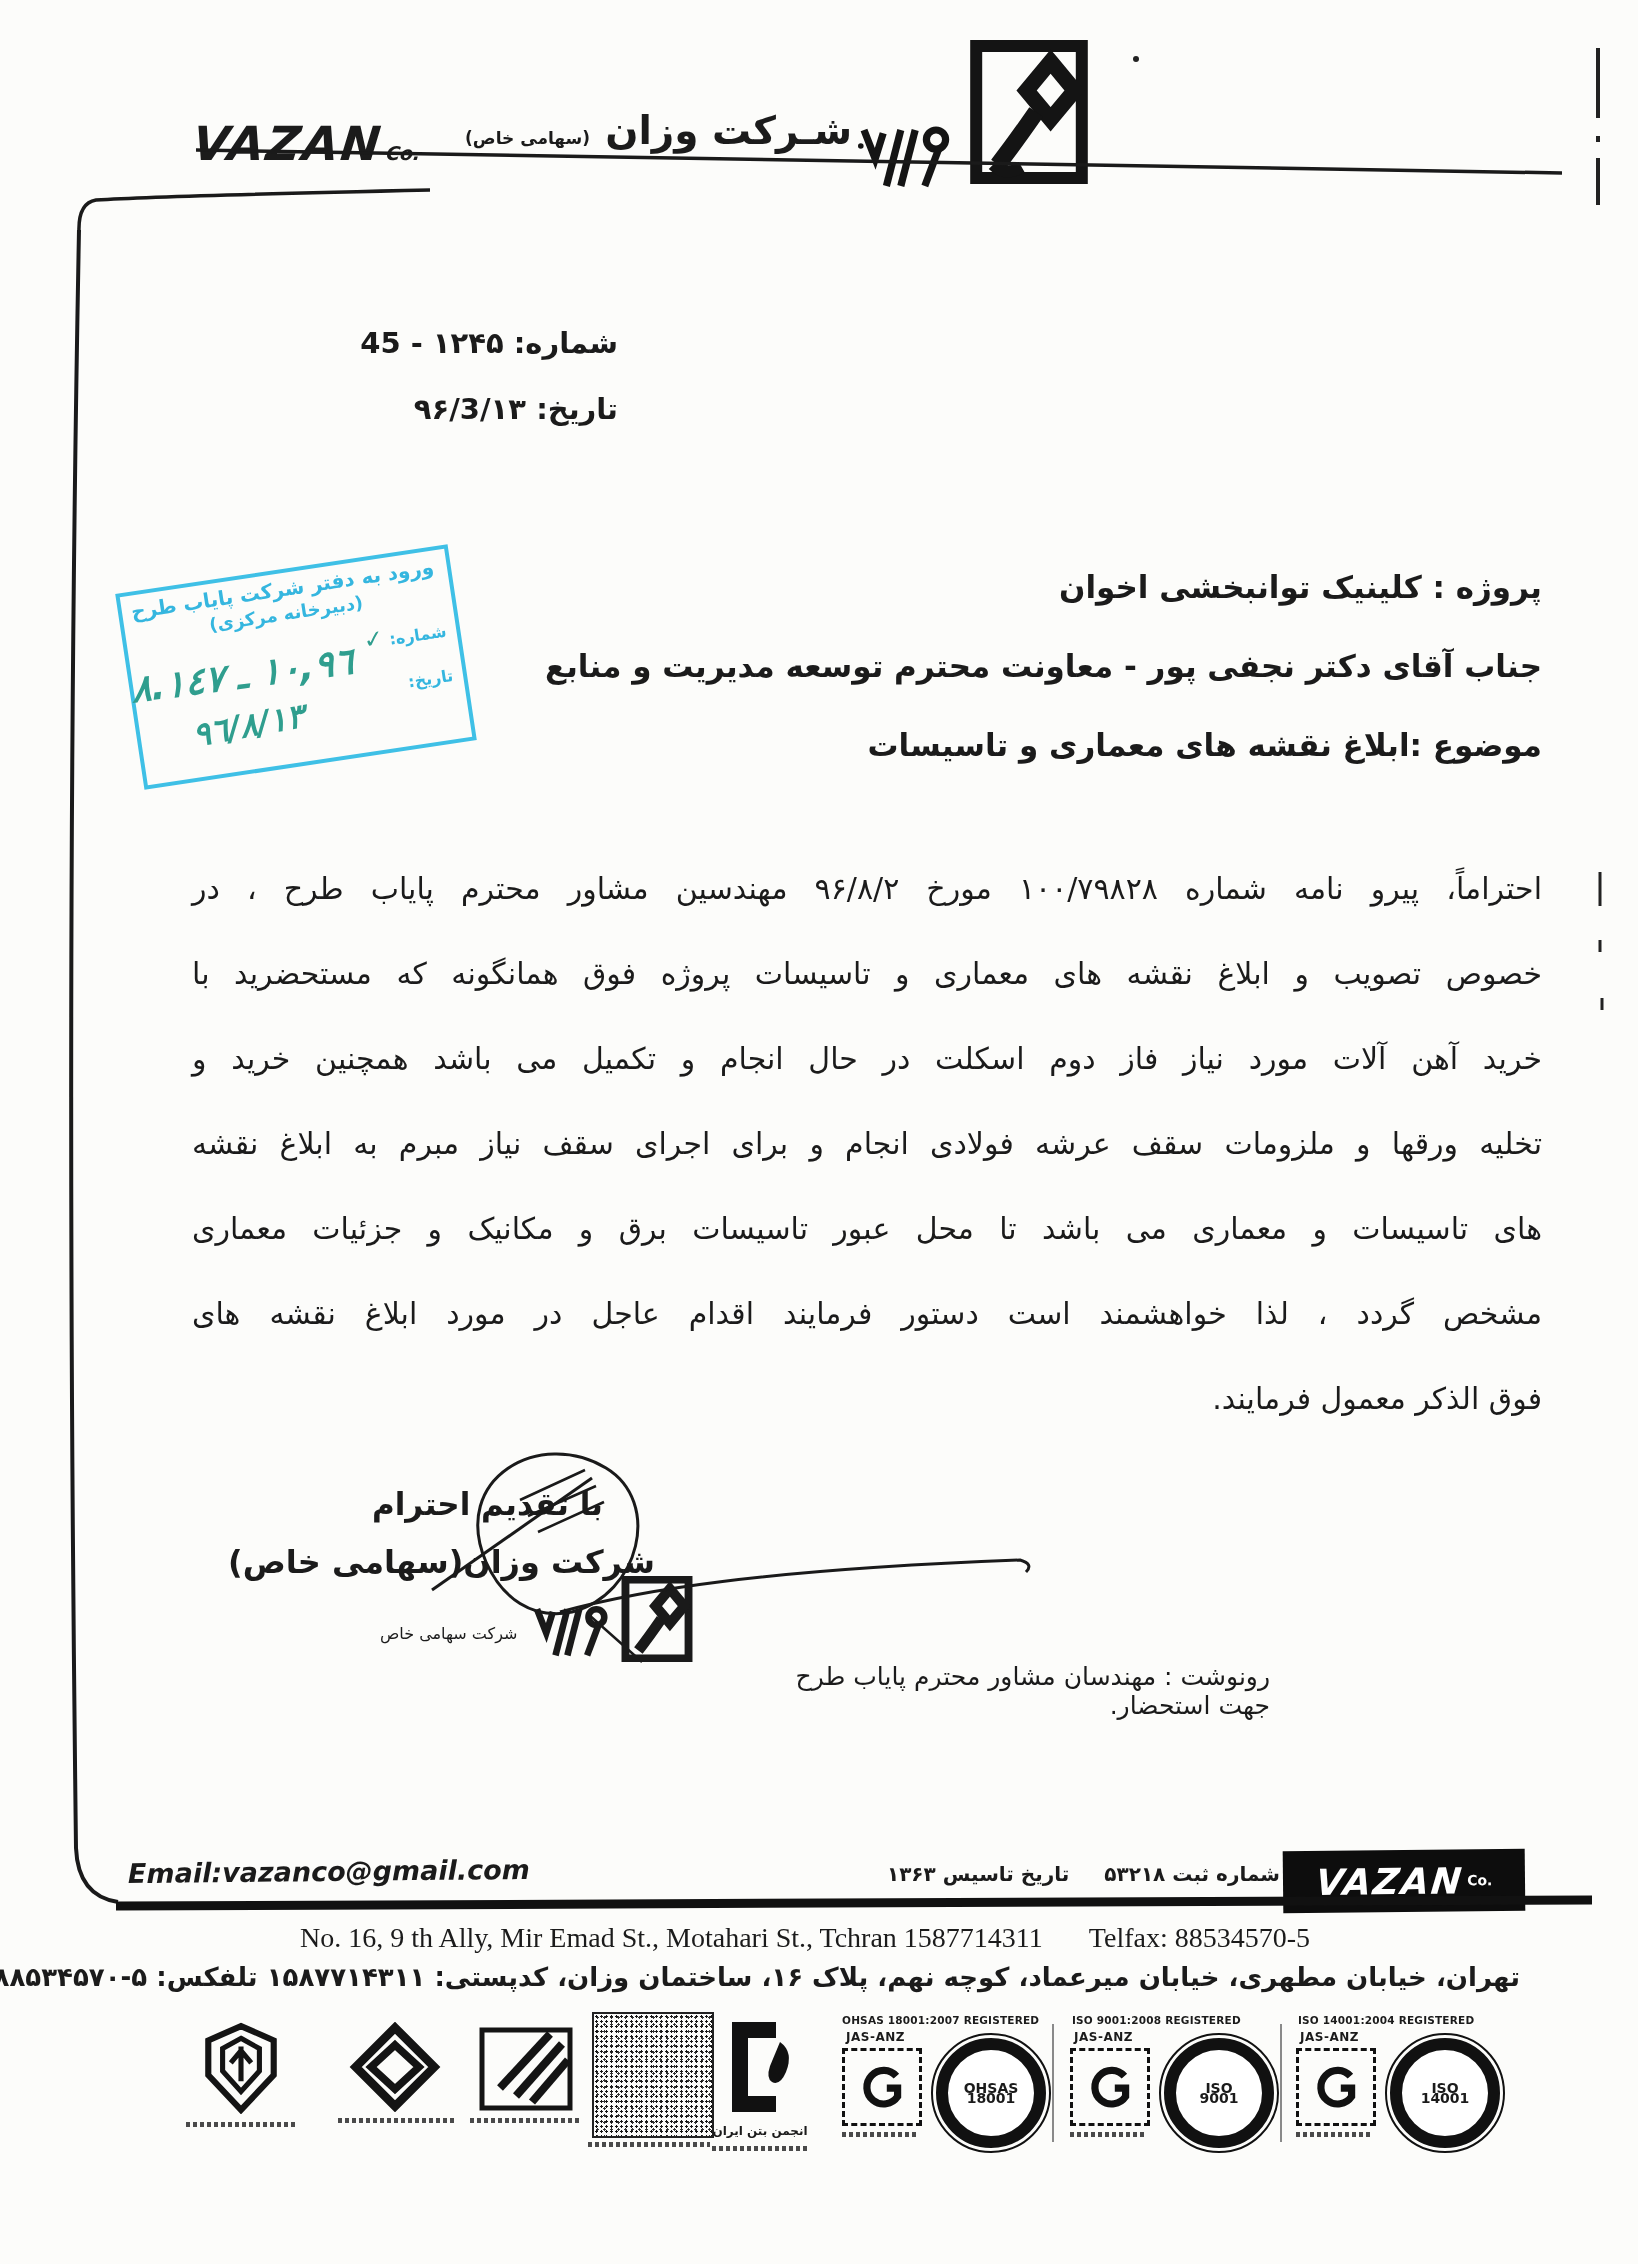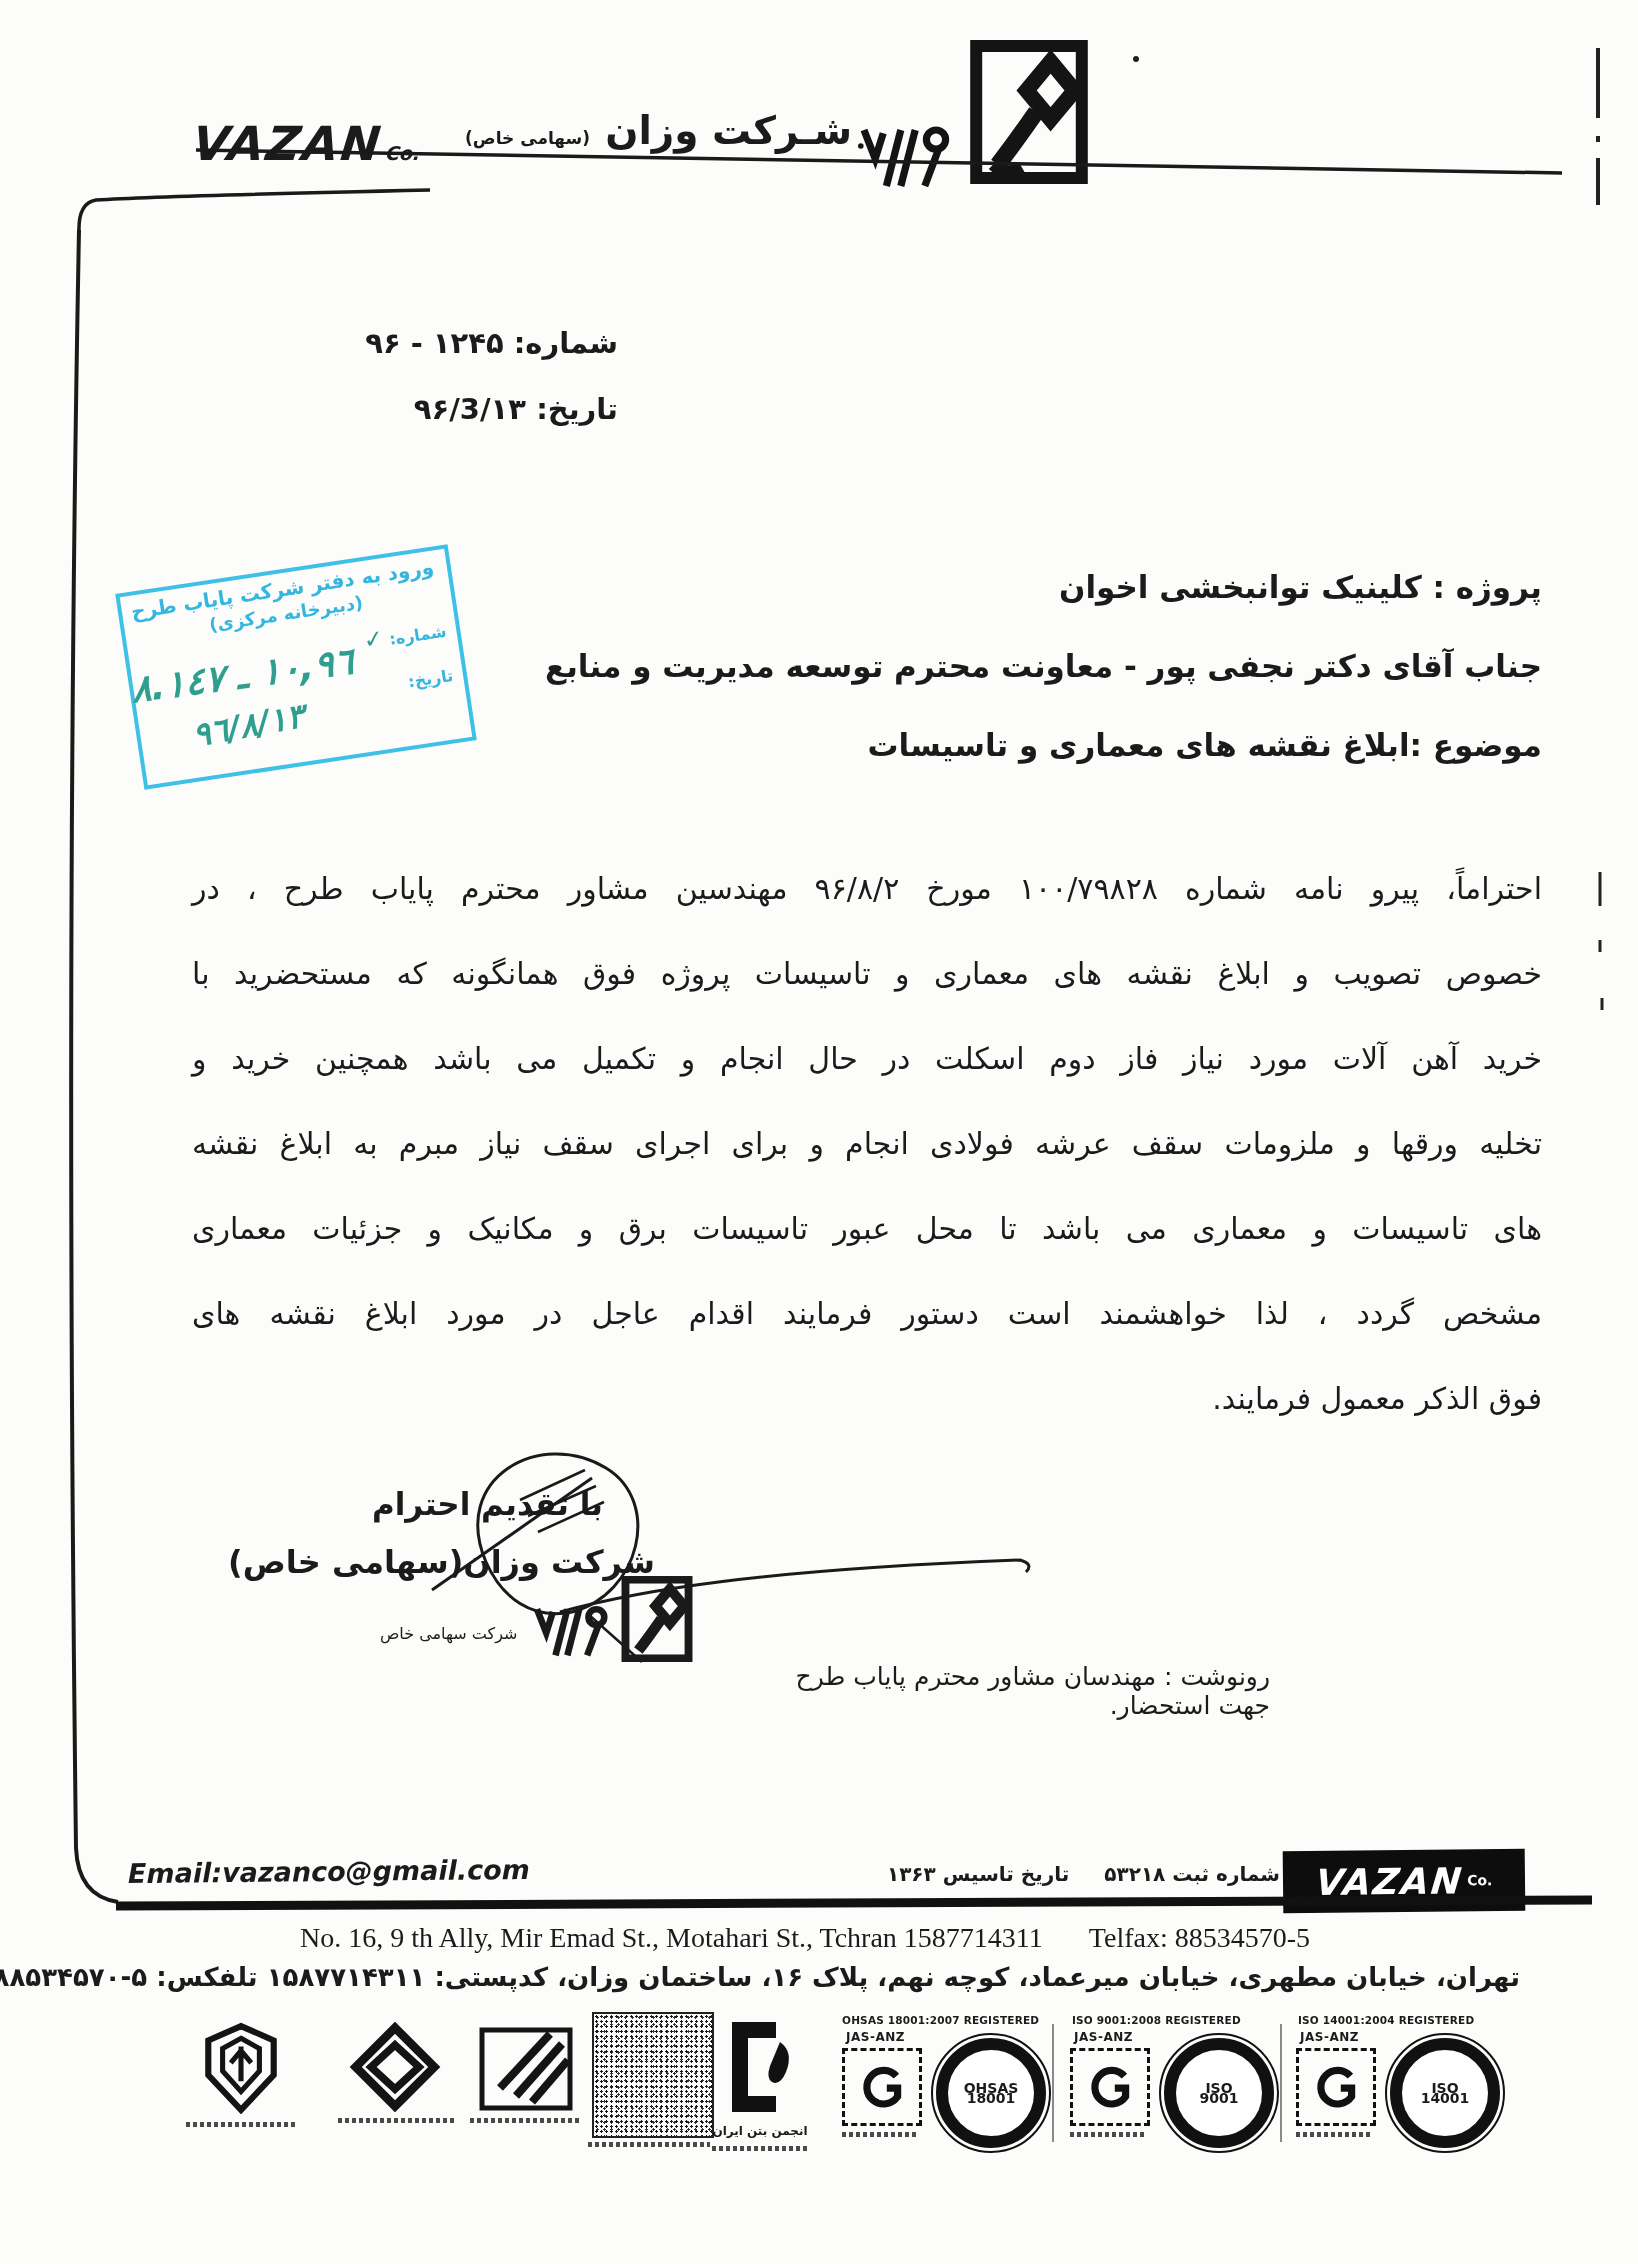--- a/index.html
+++ b/index.html
@@ -105,21 +105,21 @@
   <div class="abs hdr-emblem">
     <svg width="148" height="144" viewBox="0 0 100 120" fill="none" stroke="#141414">
       <rect x="6" y="5" width="88" height="110" stroke-width="10"></rect>
       <path d="M68 18 L88 42 L68 66 L48 42 Z" stroke-width="13"></path>
       <path d="M56 60 Q 38 86 24 104" stroke-width="14"></path>
       <path d="M20 104 Q 30 114 44 106" stroke-width="10"></path>
     </svg>
   </div>
 
   <div class="abs rtl meta">
-    <div>شماره: ۱۲۴۵ - ۹۶</div>
+    <div>شماره: ۱۲۴۵ - 45</div>
     <div>تاریخ: ۹۶/3/۱۳</div>
   </div>
 
   <div class="abs rtl stamp">
     <div class="l1">ورود به دفتر شرکت پایاب طرح</div>
     <div class="l2">(دبیرخانه مرکزی)</div>
     <div class="row">
       <span>شماره:</span>
       <span class="check">✓</span>
     </div>

